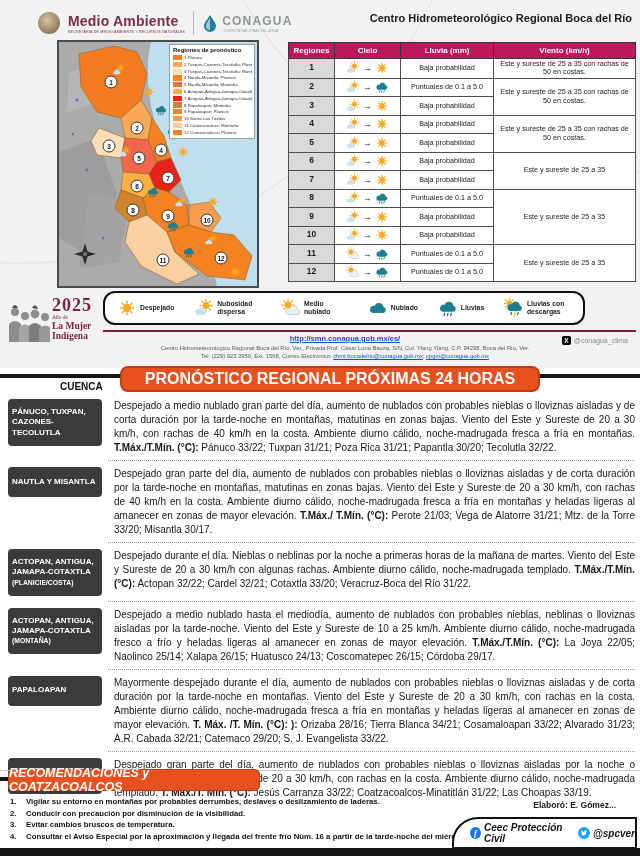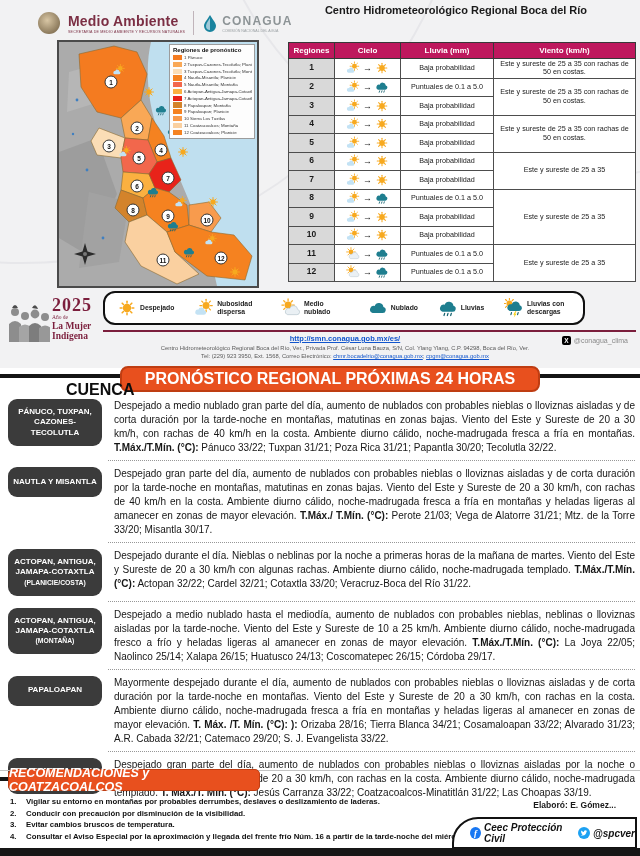--- a/index.html
+++ b/index.html
@@ -12,21 +12,21 @@
 
   
   .gov{position:absolute;left:38px;top:11px;display:flex;align-items:center;gap:8px}
   .eagle{width:22px;height:22px;border-radius:50%;background:radial-gradient(circle at 42% 38%,#d8c6a4,#8c7a5c 70%,#6e5f46)}
   .ma .t1{color:#7b2e43;font-weight:bold;font-size:14px;letter-spacing:.2px}
   .ma .t2{color:#7b2e43;font-size:3.6px;margin-top:1px;letter-spacing:.2px}
   .vdiv{width:1px;height:24px;background:#c0b4ba}
   .cng{display:flex;align-items:center;gap:4px}
   .cng .t1{color:#8d9496;font-size:12px;font-weight:bold;letter-spacing:1.2px}
   .cng .t2{color:#9aa0a3;font-size:3.6px;margin-top:1px}
-  .htitle{position:absolute;top:4px;right:8px;width:352px;text-align:center}
+  .htitle{position:absolute;top:12px;right:8px;width:352px;text-align:right}
   .htitle .t1{font-weight:bold;font-size:11px}
   .htitle .t2{font-size:8.5px;margin-top:2px;color:#222}
 
   
   #map{position:absolute;left:57px;top:40px;width:202px;height:248px;border:2px solid #4a4a4a;
        box-sizing:border-box;background:#ababab}
   #map svg.base{position:absolute;left:0;top:0}
   #map-markers{position:absolute;left:2px;top:2px;right:2px;bottom:2px}
   .marker{position:absolute;width:11px;height:11px;border-radius:50%;background:#fff;border:1px solid #333;
           font-size:6.5px;font-weight:bold;display:flex;align-items:center;justify-content:center;
@@ -70,27 +70,27 @@
         display:flex;align-items:center;justify-content:center}
   #contact{position:absolute;left:105px;width:480px;top:344px;text-align:center;font-size:5.8px;
            color:#5a5a5a;line-height:1.45}
   #contact a{color:#1155cc}
 
   
   #bline{position:absolute;left:0;top:374px;width:640px;height:4px;background:#141414}
   #pbanner{position:absolute;left:120px;top:366px;width:420px;height:26px;background:#e8501e;
            border:2px solid #bf3d12;border-radius:8px;color:#fff;font-weight:bold;font-size:16px;
            display:flex;align-items:center;justify-content:center;box-sizing:border-box}
-  #cuenca{position:absolute;left:66px;top:381px;font-size:16px;font-weight:bold;color:#0d0d0d}
+  #cuenca{position:absolute;left:60px;top:381px;font-size:10px;font-weight:bold;color:#0d0d0d}
 
   
   #frows{position:absolute;left:8px;top:399px;width:627px}
   .frow{display:flex;align-items:flex-start;margin-bottom:3px}
-  .flabel{flex:0 0 94px;background:#3b3b3b;color:#fff;border-radius:9px;padding:8px 4px;
-          min-height:30px;text-align:center;font-weight:bold;font-size:8px;line-height:1.3;
+  .flabel{flex:0 0 94px;background:#3b3b3b;color:#fff;border-radius:4px;padding:8px 4px;
+          min-height:30px;text-align:left;font-weight:bold;font-size:8px;line-height:1.3;
           box-sizing:border-box;display:flex;flex-direction:column;justify-content:center}
   .fsub{font-size:6.8px;margin-top:1px;font-weight:bold}
   .ftext{flex:1;margin-left:12px;font-size:10px;line-height:1.4;text-align:justify;color:#161616}
   .fsep{border-bottom:1.6px dotted #979797;margin:5px 0 6px 100px}
 
   
   #recline{position:absolute;left:0;top:770px;width:640px;height:1px;background:#c4c4c4}
   #recblack{position:absolute;left:0;top:777px;width:26px;height:4px;background:#141414}
   #rbanner{position:absolute;left:8px;top:769px;width:252px;height:22px;background:#e8501e;
            border:1.5px solid #bf3d12;border-radius:5px;color:#fff;font-weight:bold;font-style:italic;

